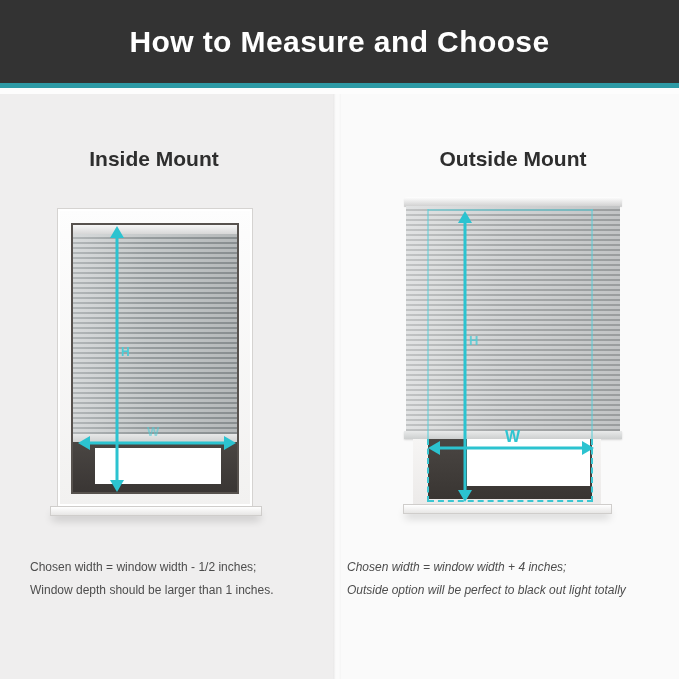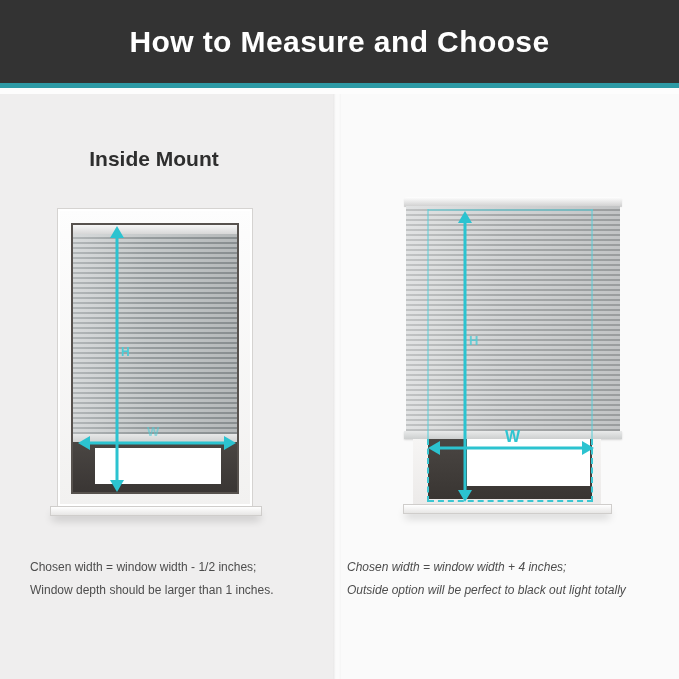--- a/index.html
+++ b/index.html
@@ -101,20 +101,21 @@
     <div class="header-title">How to Measure and Choose</div>
   </div>
   <div class="accent"></div>
   <div class="subaccent"></div>
 
   <div class="panel-left"></div>
   <div class="divider"></div>
   <div class="panel-right"></div>
 
   <div class="mount-title inside">Inside Mount</div>
+  <div class="mount-title outside">Outside Mount</div>
 
   <div class="win-in">
     <div class="opening">
       <div class="headrail"></div>
       <div class="shade"></div>
       <div class="shade-bottomrail"></div>
       <div class="lower">
         <div class="glass"></div>
       </div>
     </div>

